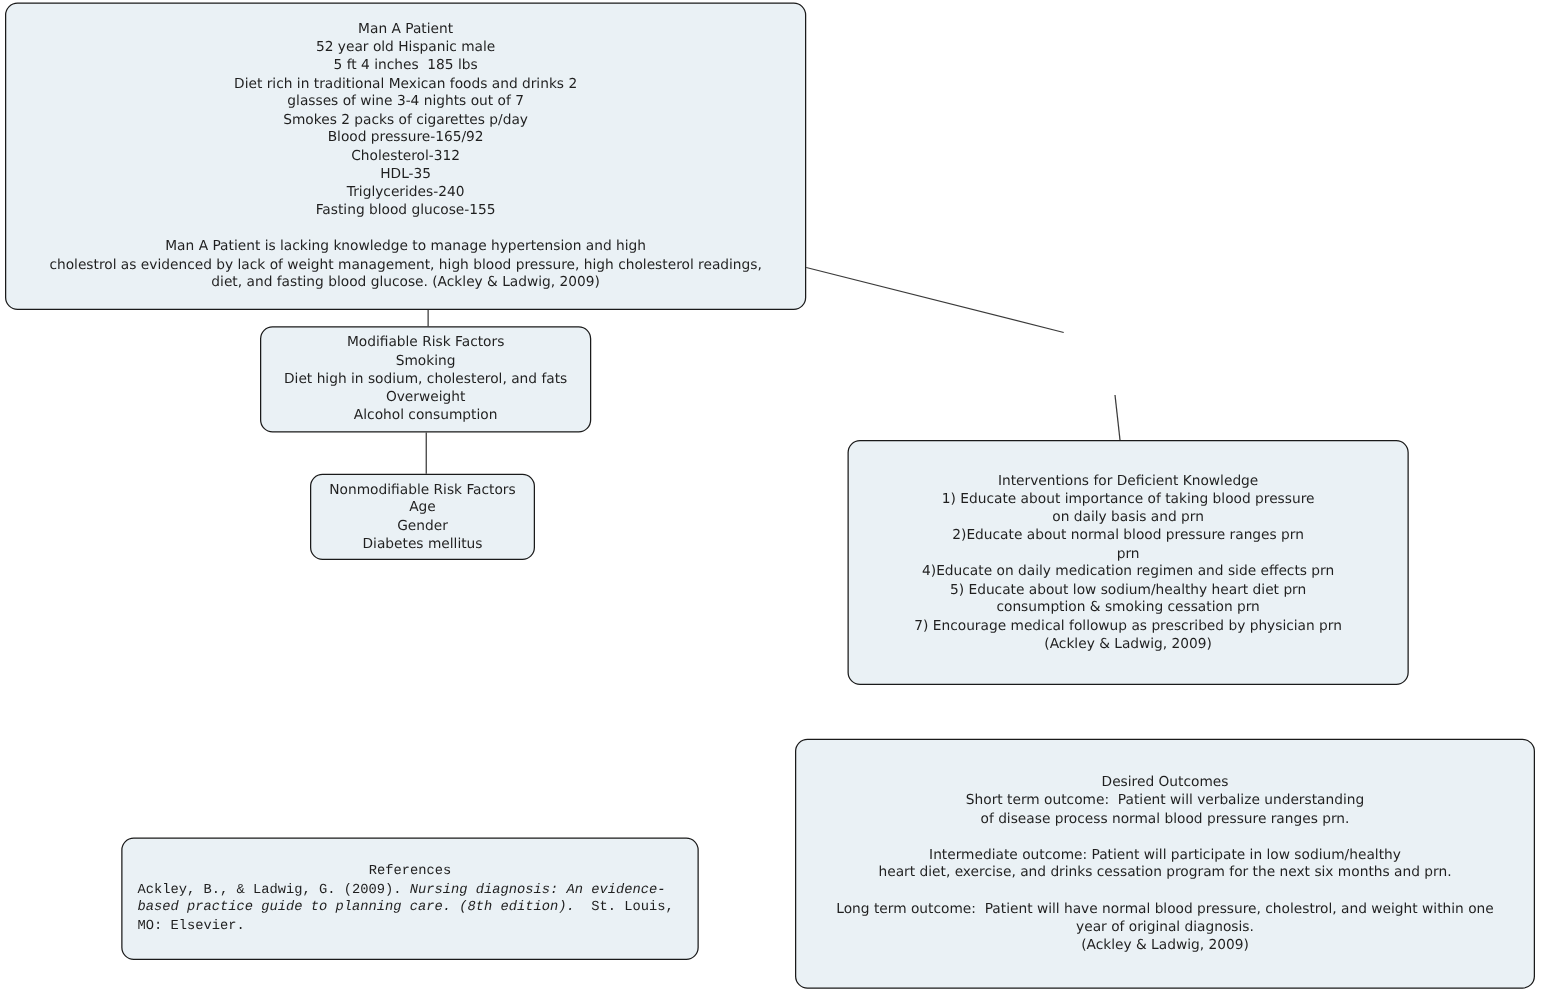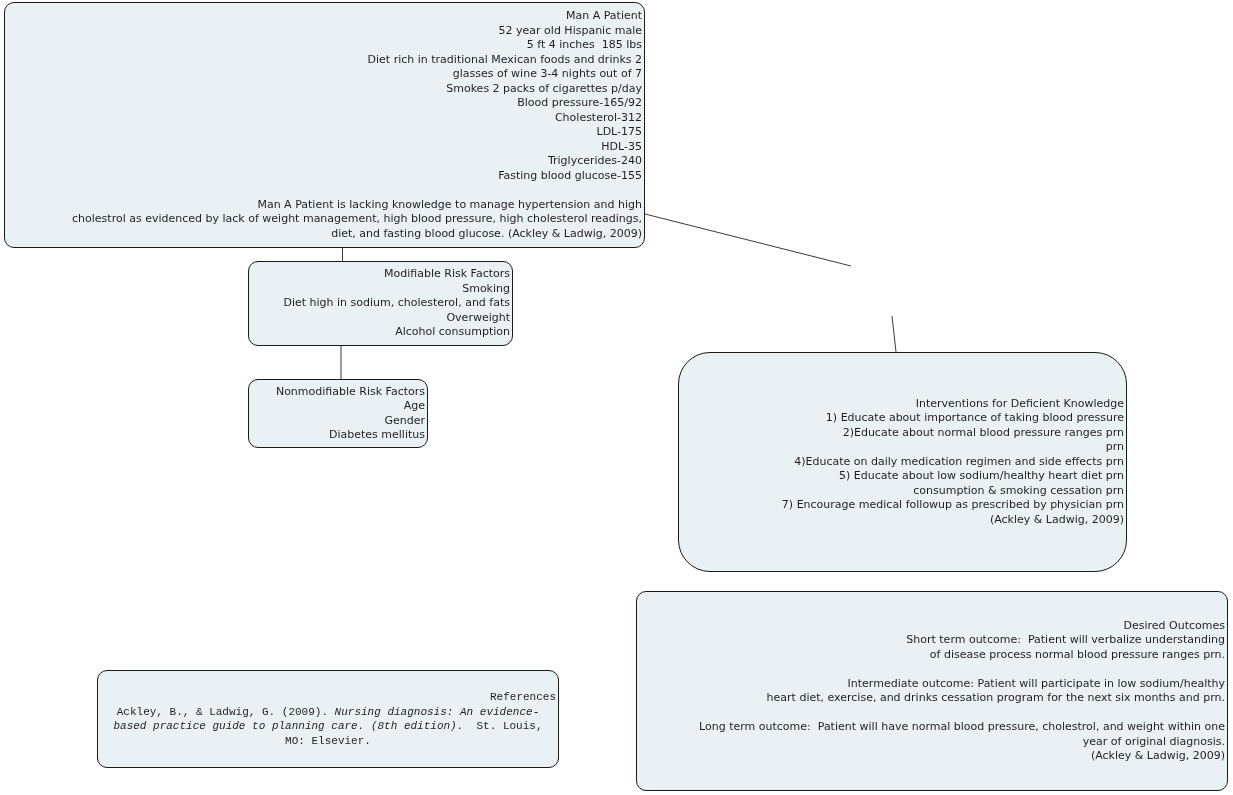--- a/index.html
+++ b/index.html
@@ -35,35 +35,35 @@
     align-items: center;
     text-align: center;
     font-size: 11px;
     line-height: 14.5px;
     padding: 2px;
   }
   .line {
     white-space: pre;
     min-height: 14.5px;
     width: 100%;
-    text-align: right;
+    text-align: center;
   }
   .citation {
     white-space: pre-wrap;
     padding: 0 10px;
-    text-align: center;
+    text-align: left;
   }
   .citation i { font-style: italic; }
 
   
   #node-patient        { left: 4px;   top: 2px;   width: 641px; height: 246px; }
-  #node-modifiable     { left: 208px; top: 261px; width: 265px; height: 85px; margin-left: 40px;  }
+  #node-modifiable     { left: 208px; top: 261px; width: 265px; height: 85px;  }
   #node-nonmodifiable  { left: 248px; top: 379px; width: 180px; height: 69px;  }
   #node-deficient      { left: 851px; top: 263px; width: 141px; height: 52px;  }
-  #node-interventions  { left: 678px; top: 352px; width: 449px; height: 220px; border-radius: 32px; }
+  #node-interventions  { left: 678px; top: 352px; width: 449px; height: 196px; }
   #node-outcomes       { left: 636px; top: 591px; width: 592px; height: 200px; }
   #node-references     { left: 97px;  top: 670px; width: 462px; height: 98px; font-family: Liberation Mono, monospace;  }
 </style>
 </head>
 <body>
 
 <div id="canvas">
 
   <svg id="connectors" width="1233" height="795" viewBox="0 0 1233 795">
       <line x1="342.5" y1="248" x2="342.5" y2="261" stroke="#3a3a3a" stroke-width="1"></line>
@@ -74,21 +74,20 @@
 
   <div class="node" id="node-patient">
       <div class="line">Man A Patient</div>
       <div class="line">52 year old Hispanic male</div>
       <div class="line">5 ft 4 inches  185 lbs</div>
       <div class="line">Diet rich in traditional Mexican foods and drinks 2</div>
       <div class="line">glasses of wine 3-4 nights out of 7</div>
       <div class="line">Smokes 2 packs of cigarettes p/day</div>
       <div class="line">Blood pressure-165/92</div>
       <div class="line">Cholesterol-312</div>
-      <div class="line">LDL-175</div>
       <div class="line">HDL-35</div>
       <div class="line">Triglycerides-240</div>
       <div class="line">Fasting blood glucose-155</div>
       <div class="line"></div>
       <div class="line">Man A Patient is lacking knowledge to manage hypertension and high</div>
       <div class="line">cholestrol as evidenced by lack of weight management, high blood pressure, high cholesterol readings,</div>
       <div class="line">diet, and fasting blood glucose. (Ackley &amp; Ladwig, 2009)</div>
     </div>
 
   <div class="node" id="node-modifiable">
@@ -103,20 +102,21 @@
       <div class="line">Nonmodifiable Risk Factors</div>
       <div class="line">Age</div>
       <div class="line">Gender</div>
       <div class="line">Diabetes mellitus</div>
     </div>
 
 
   <div class="node" id="node-interventions">
       <div class="line">Interventions for Deficient Knowledge</div>
       <div class="line">1) Educate about importance of taking blood pressure</div>
+      <div class="line">on daily basis and prn</div>
       <div class="line">2)Educate about normal blood pressure ranges prn</div>
       <div class="line">prn</div>
       <div class="line">4)Educate on daily medication regimen and side effects prn</div>
       <div class="line">5) Educate about low sodium/healthy heart diet prn</div>
       <div class="line">consumption &amp; smoking cessation prn</div>
       <div class="line">7) Encourage medical followup as prescribed by physician prn</div>
       <div class="line">(Ackley &amp; Ladwig, 2009)</div>
     </div>
 
   <div class="node" id="node-outcomes">

